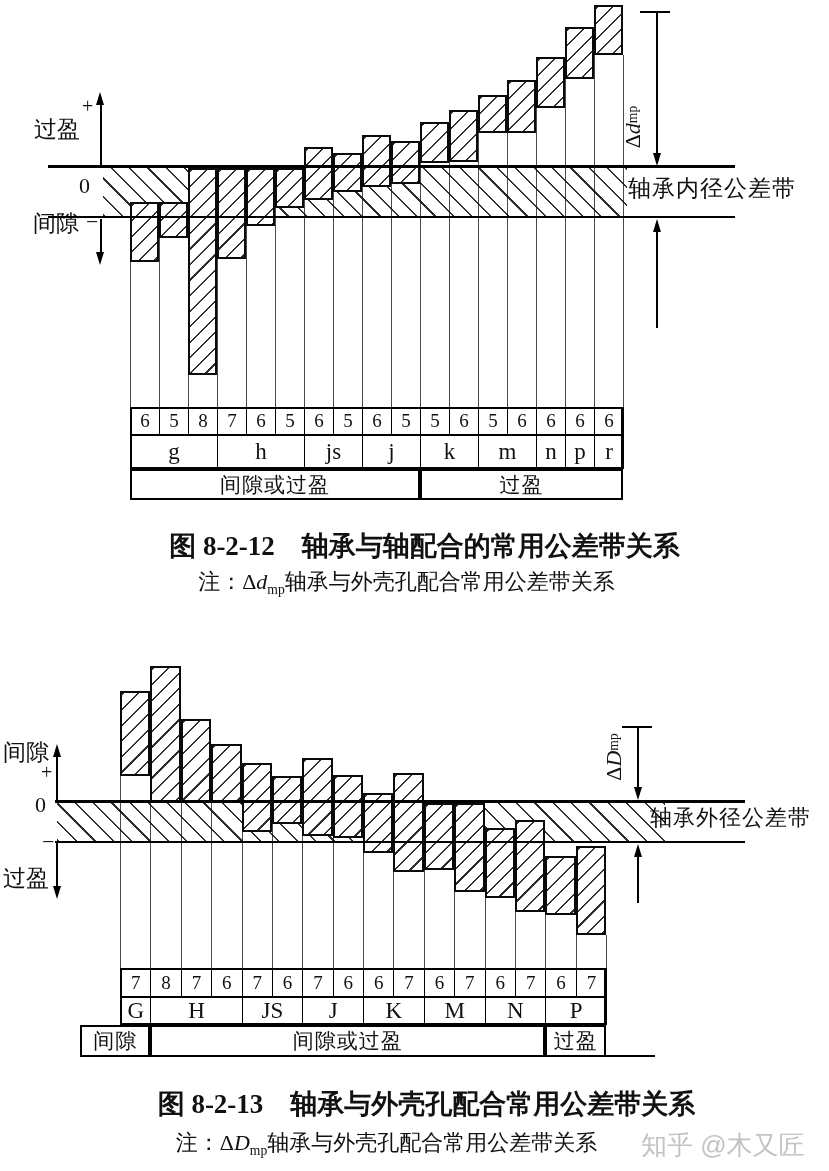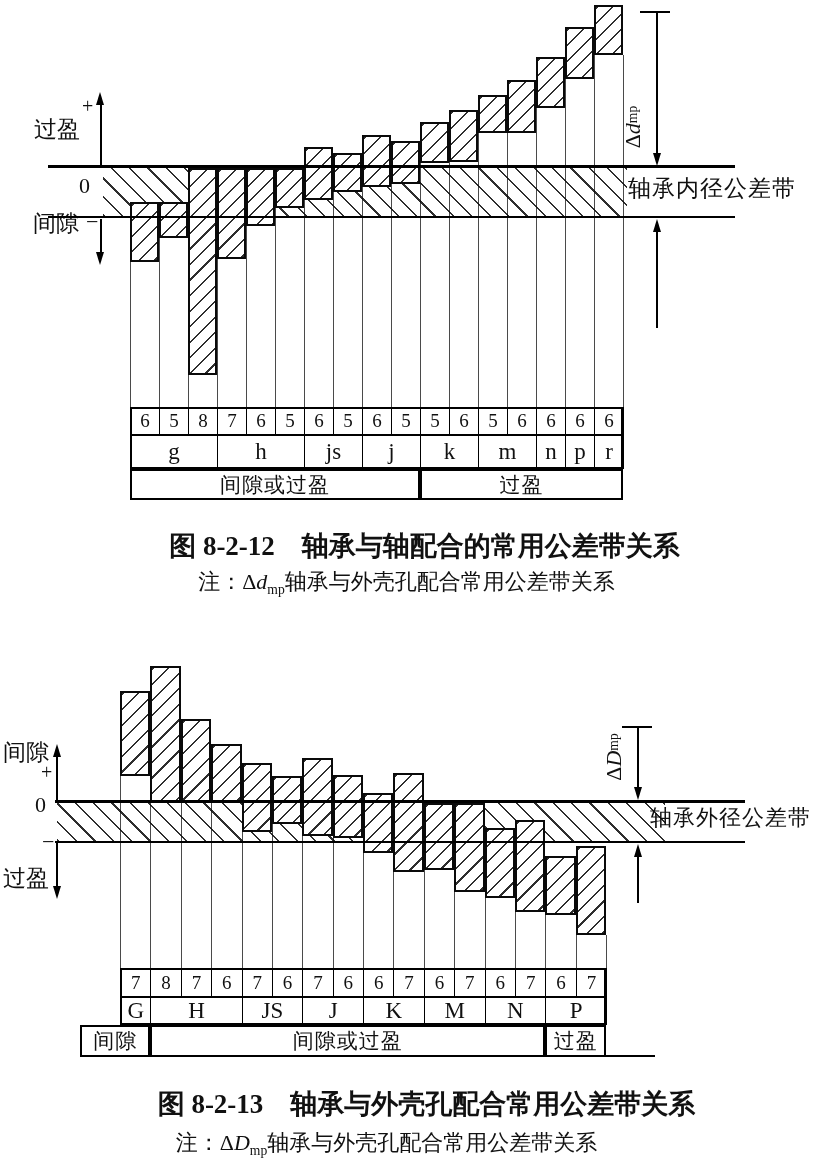--- a/index.html
+++ b/index.html
@@ -254,14 +254,15 @@
     </div>
 
   <div class="caption" style="left:10px;top:528px;">图 8-2-12　轴承与轴配合的常用公差带关系</div>
   <div class="note" style="left:-8px;top:567px;">
     <span>注：Δ</span><i>d</i><sub>mp</sub><span>轴承与外壳孔配合常用公差带关系</span>
   </div>
   <div class="caption" style="left:12px;top:1086px;">图 8-2-13　轴承与外壳孔配合常用公差带关系</div>
   <div class="note" style="left:-28px;top:1128px;">
     <span>注：Δ</span><i>D</i><sub>mp</sub><span>轴承与外壳孔配合常用公差带关系</span>
   </div>
+  <div class="wm" style="left:641px;top:1128px;">知乎 @木又匠</div>
 
 </div>
 
 </body></html>

